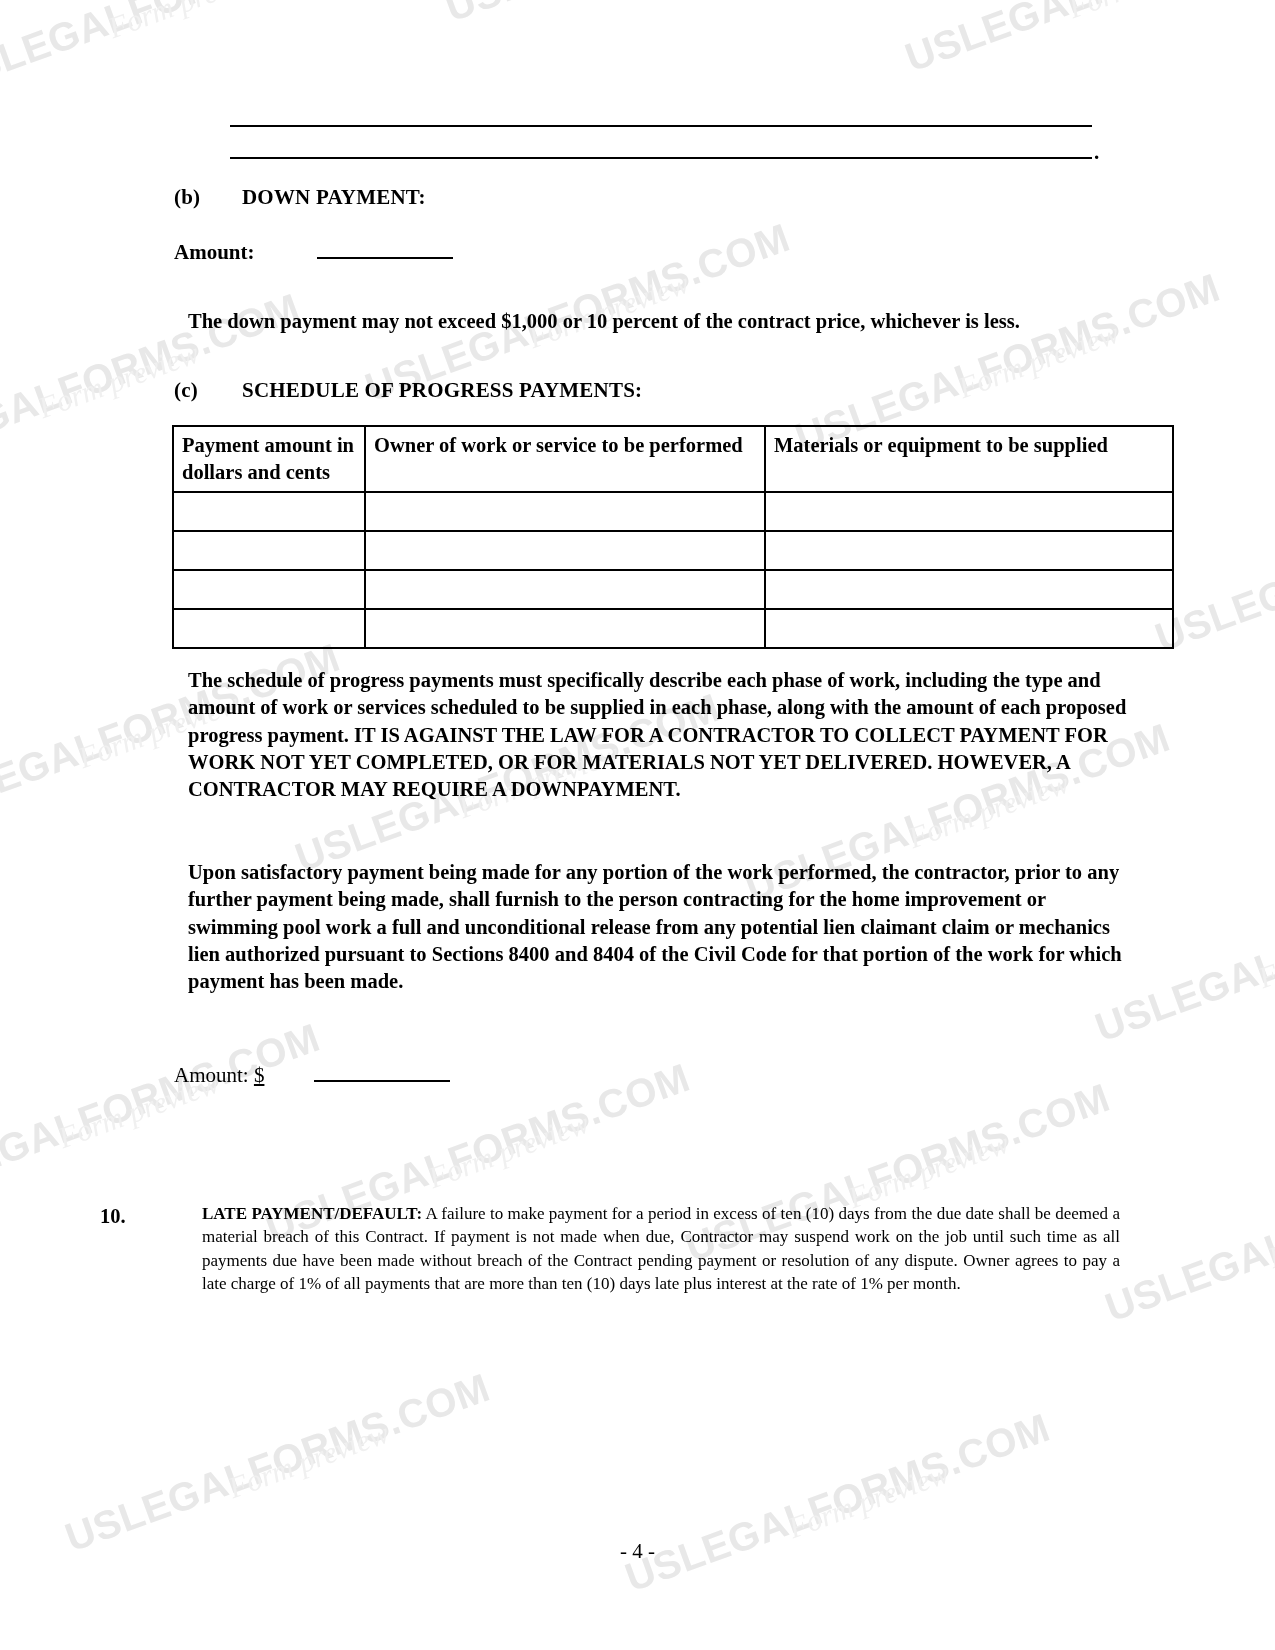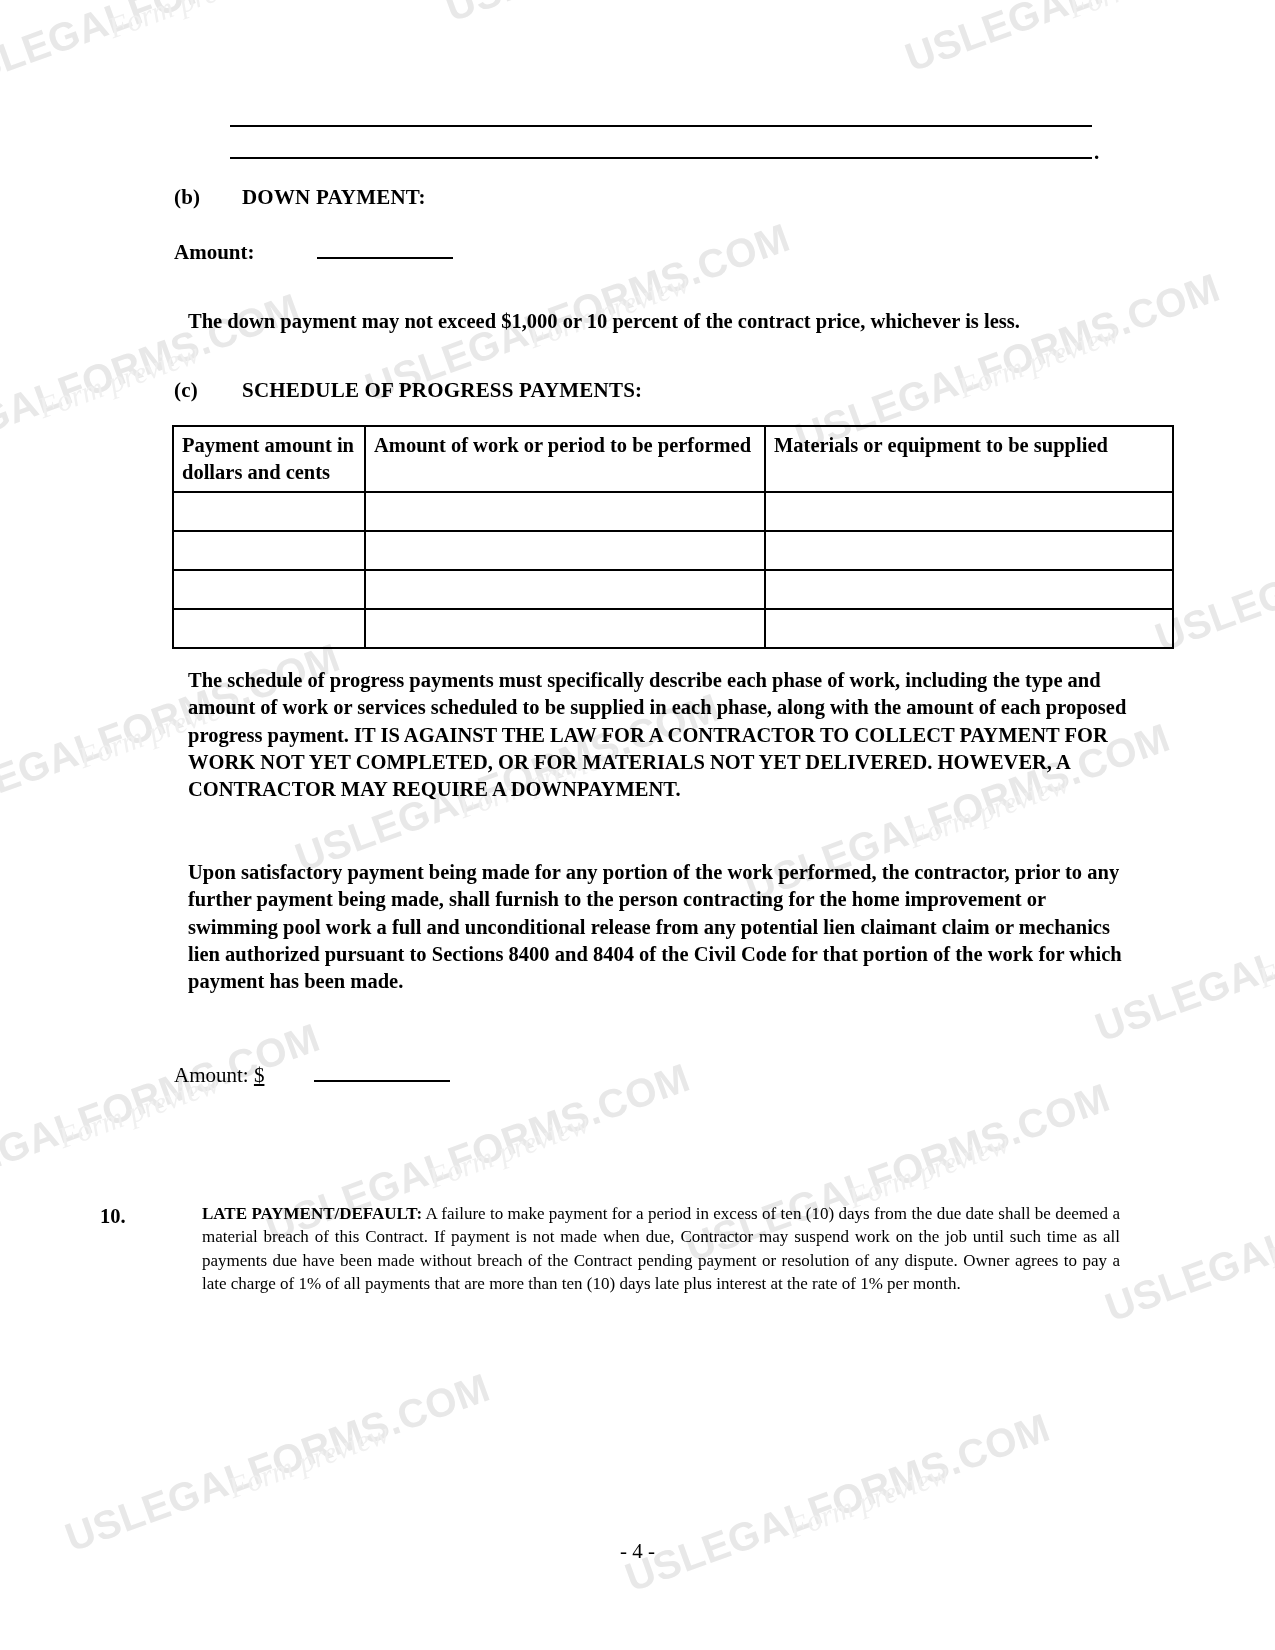--- a/index.html
+++ b/index.html
@@ -277,21 +277,21 @@
 
     <table class="sched" style="left:128px; top:425px; width:1000px;">
       <colgroup>
         <col style="width:192px;">
         <col style="width:400px;">
         <col style="width:408px;">
       </colgroup>
       <thead>
         <tr>
           <th>Payment amount in dollars and cents</th>
-          <th>Amount of work or period to be performed</th>
+          <th>Owner of work or service to be performed</th>
           <th>Materials or equipment to be supplied</th>
         </tr>
       </thead>
       <tbody>
         <tr>
           <td class="empty"></td>
           <td class="empty"></td>
           <td class="empty"></td>
         </tr>
         <tr>

